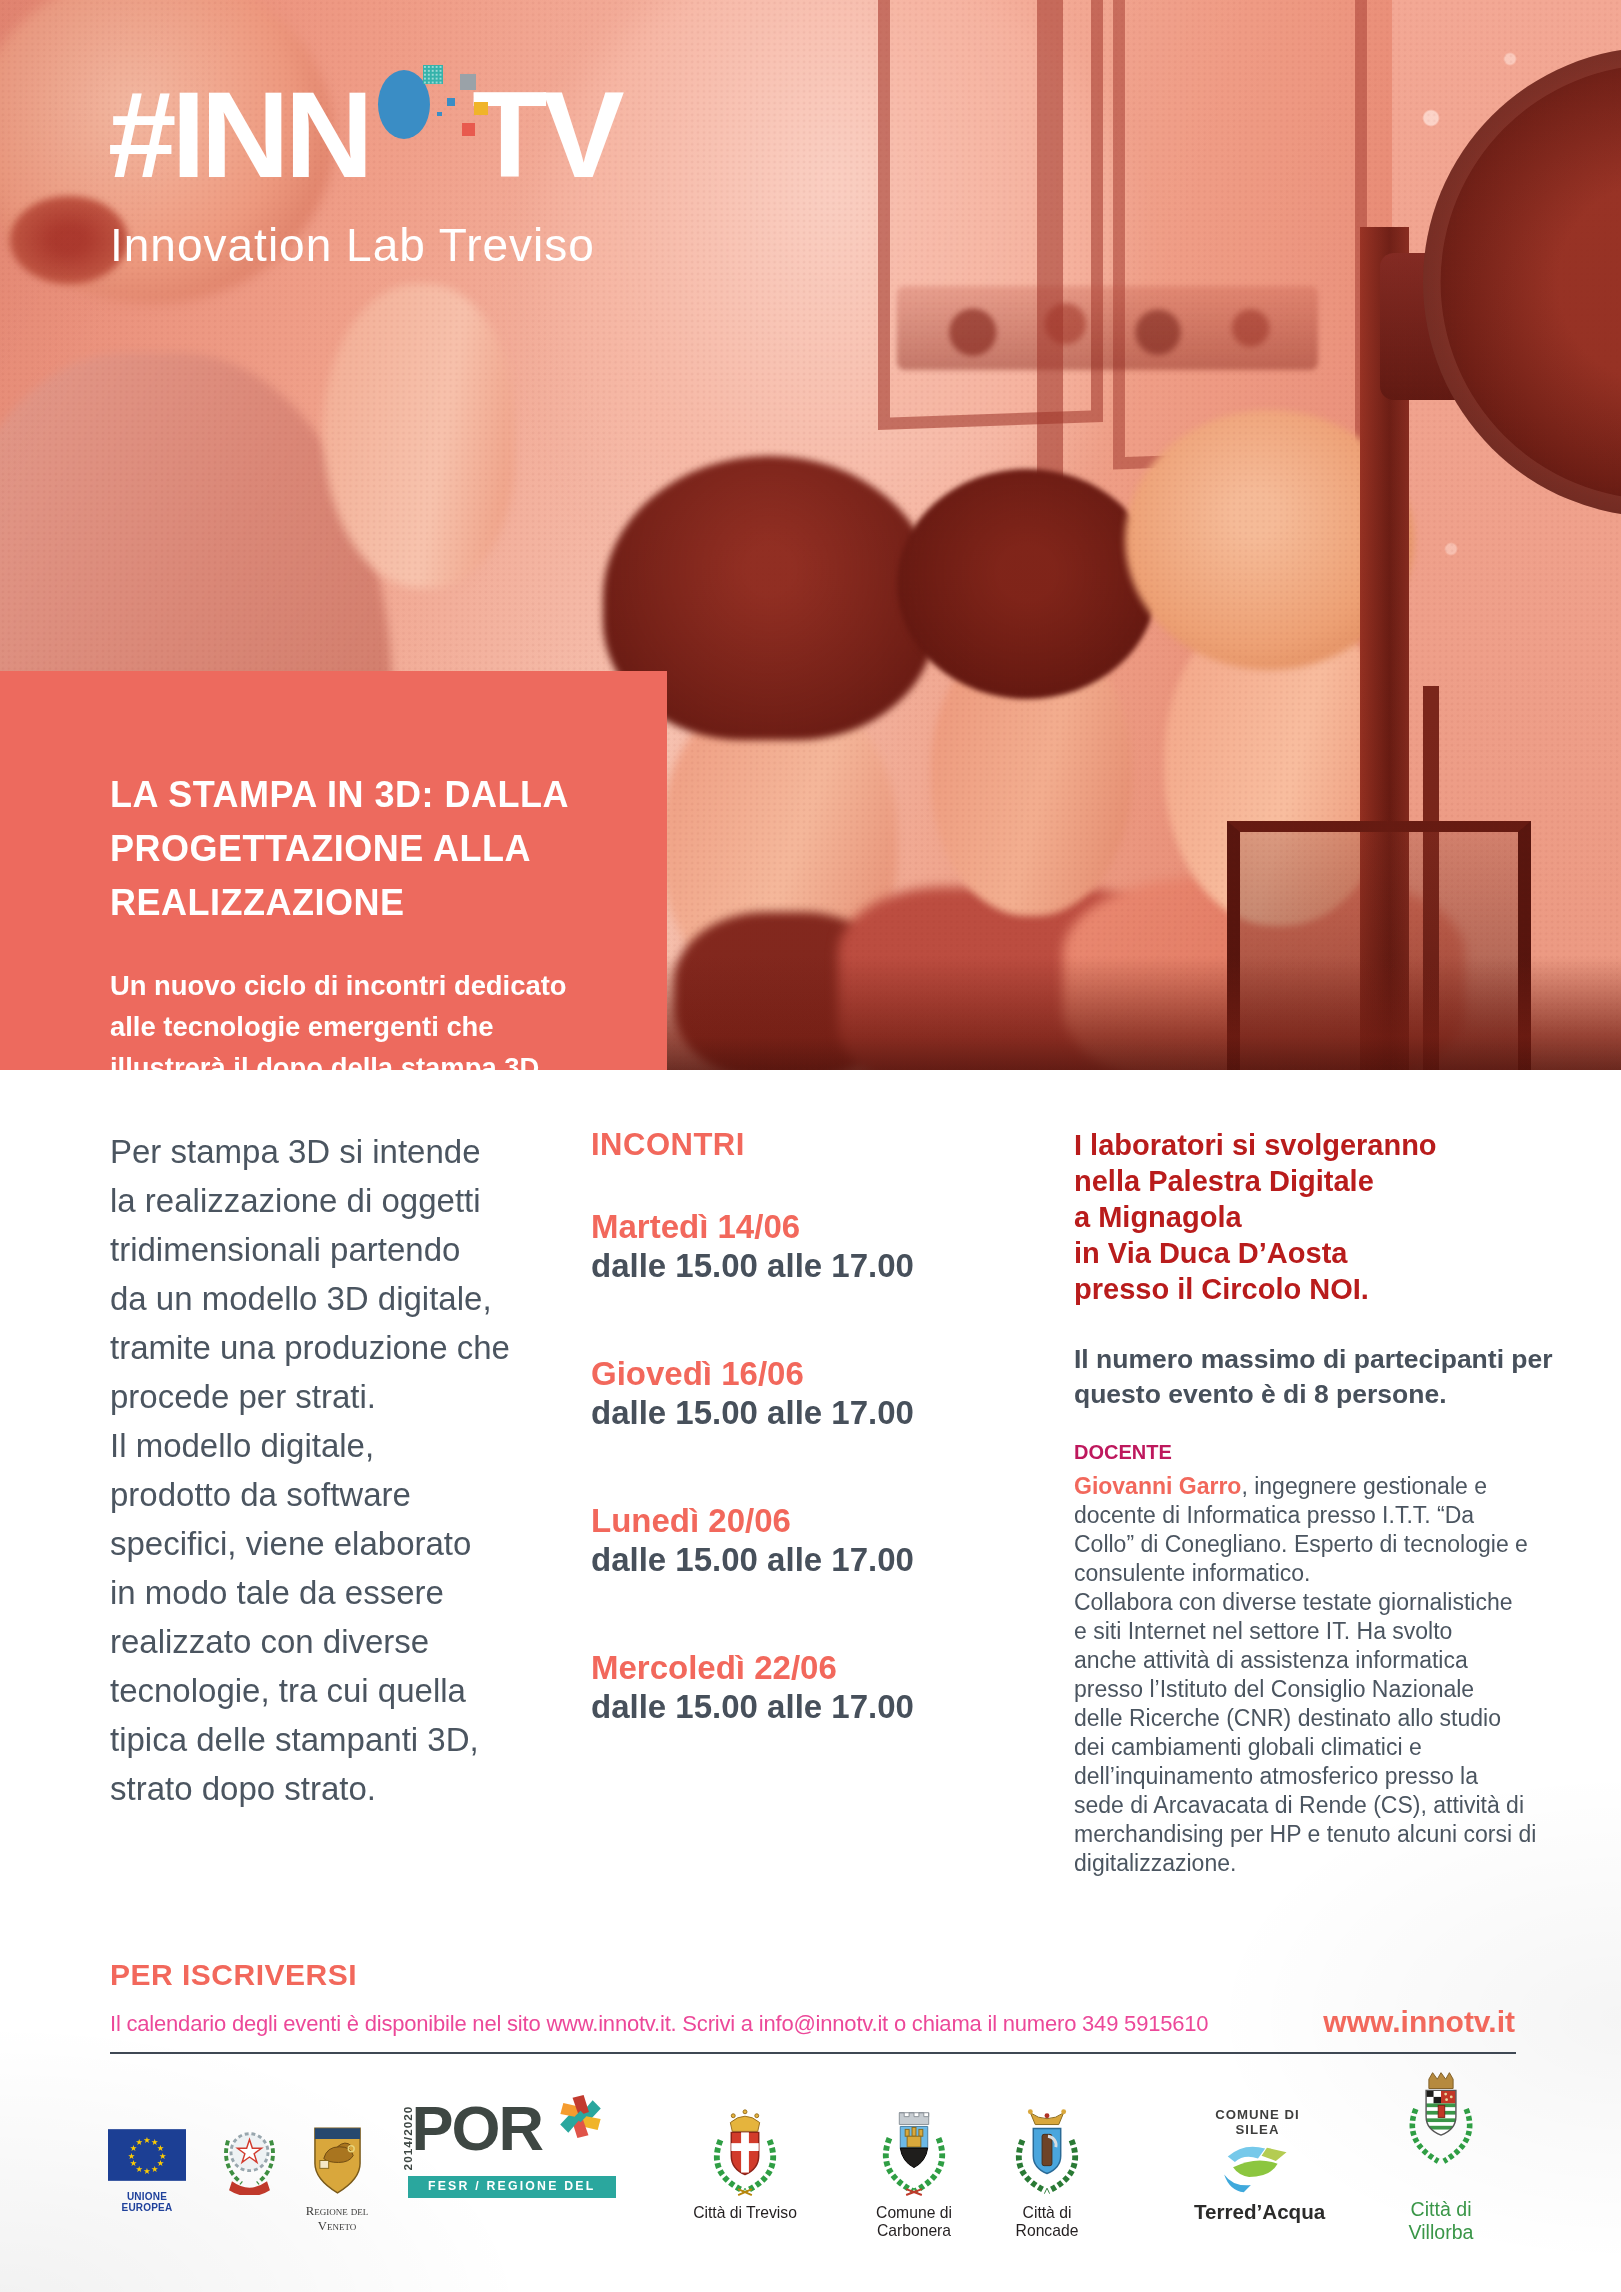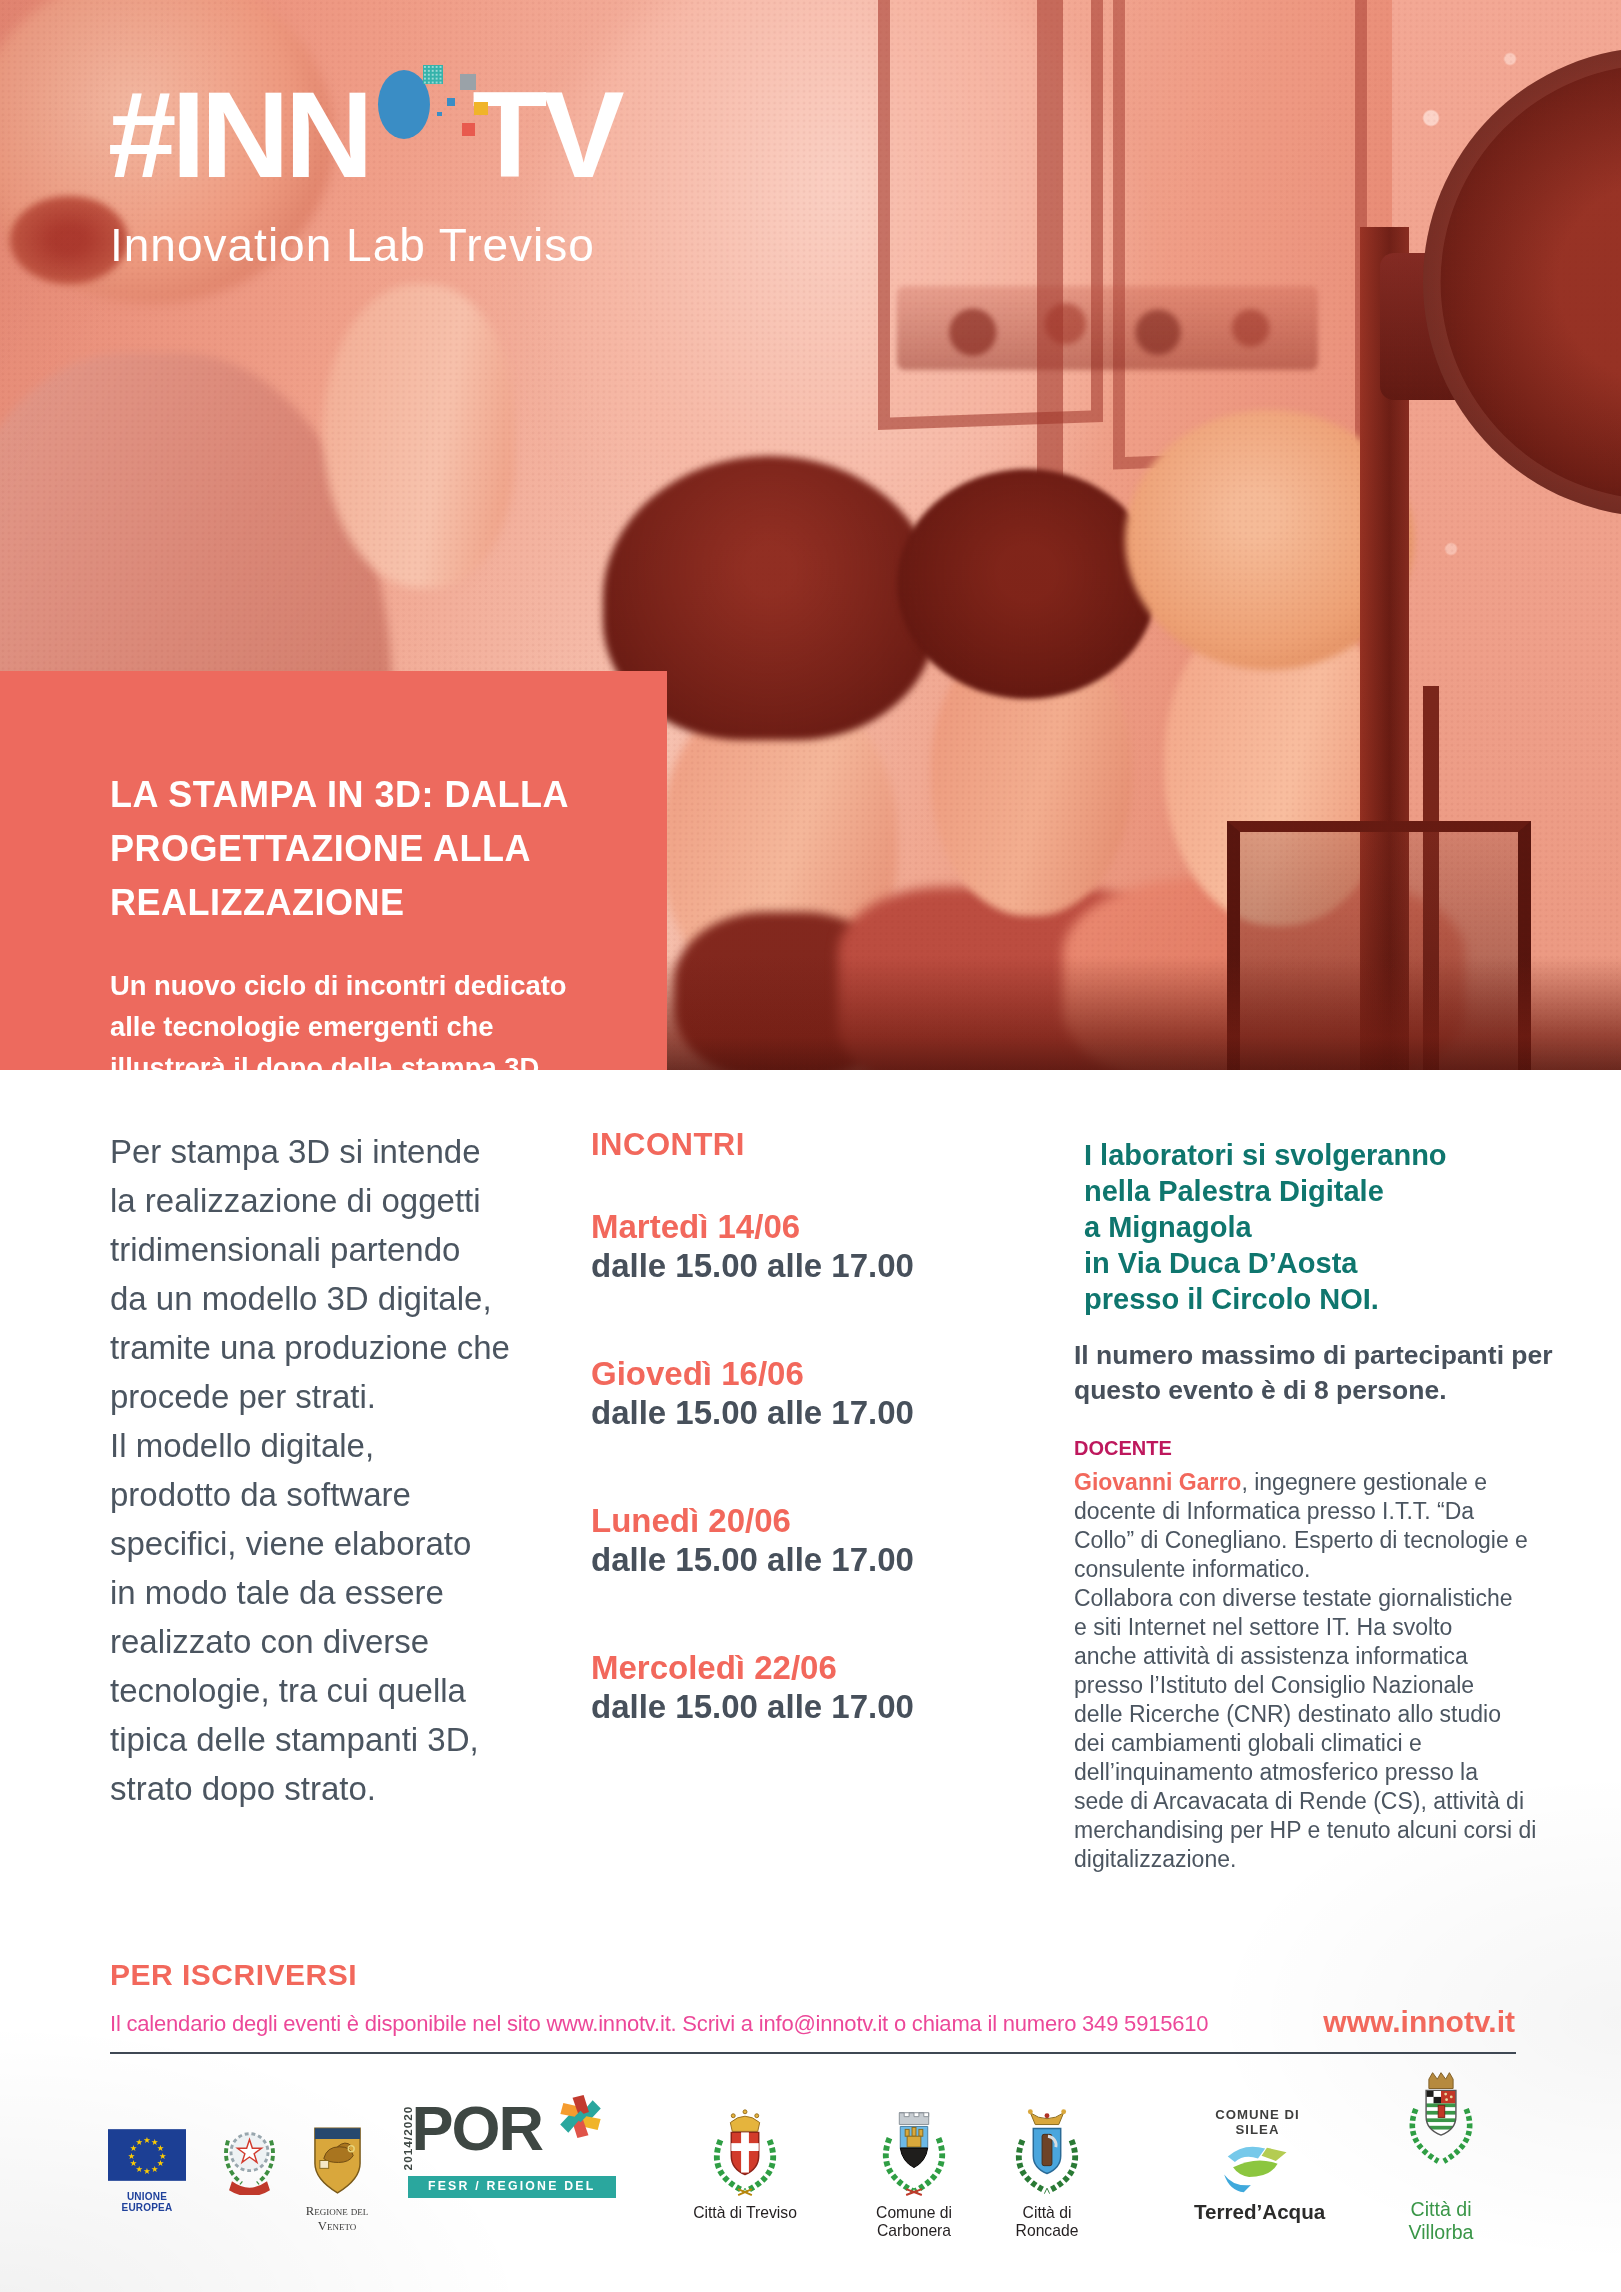--- a/index.html
+++ b/index.html
@@ -110,22 +110,22 @@
 
   
   .col-intro{position:absolute;left:110px;top:1127px;width:490px;font-size:33px;line-height:49px;
     color:#4b5560;white-space:pre;}
   .col-schedule{position:absolute;left:591px;top:1127px;width:441px;}
   .schedule-h{color:#f2685c;font-size:31px;font-weight:800;letter-spacing:0.5px;margin:0 0 44px 0;}
   .session{margin-bottom:69px;}
   .session .day{color:#f2685c;font-size:33px;line-height:39px;font-weight:800;}
   .session .time{color:#47505b;font-size:33px;line-height:39px;font-weight:800;}
   .col-right{position:absolute;left:1074px;top:1127px;width:500px;}
-  .location{color:#0f766e;font-size:29px;line-height:36px;font-weight:800;white-space:pre;margin:10px;}
-  .note{color:#47505b;font-size:26.5px;line-height:35px;font-weight:800;white-space:pre;margin:21px 0 0 0;}
+  .location{color:#b91c1c;font-size:29px;line-height:36px;font-weight:800;white-space:pre;margin:0;}
+  .note{color:#47505b;font-size:26.5px;line-height:35px;font-weight:800;white-space:pre;margin:35px 0 0 0;}
   .docente-h{color:#be185d;font-size:20px;font-weight:800;margin:29px 0 7.8px 0;}
   .bio{font-size:23px;line-height:29px;color:#4b5560;white-space:pre;margin:0;}
   .bio .bname{color:#f2685c;font-weight:700;}
 
   
   .signup-h{position:absolute;left:110px;top:1958px;color:#f2685c;font-size:30px;font-weight:800;letter-spacing:0.5px;}
   .signup-info{position:absolute;left:110px;top:2011px;font-size:22px;letter-spacing:-0.2px;color:#ec4899;}
   .signup-site{position:absolute;right:106px;top:2005px;color:#f2685c;font-size:30px;font-weight:800;}
   .rule{position:absolute;left:110px;top:2052px;width:1406px;height:2px;background:#3f4854;}
 

